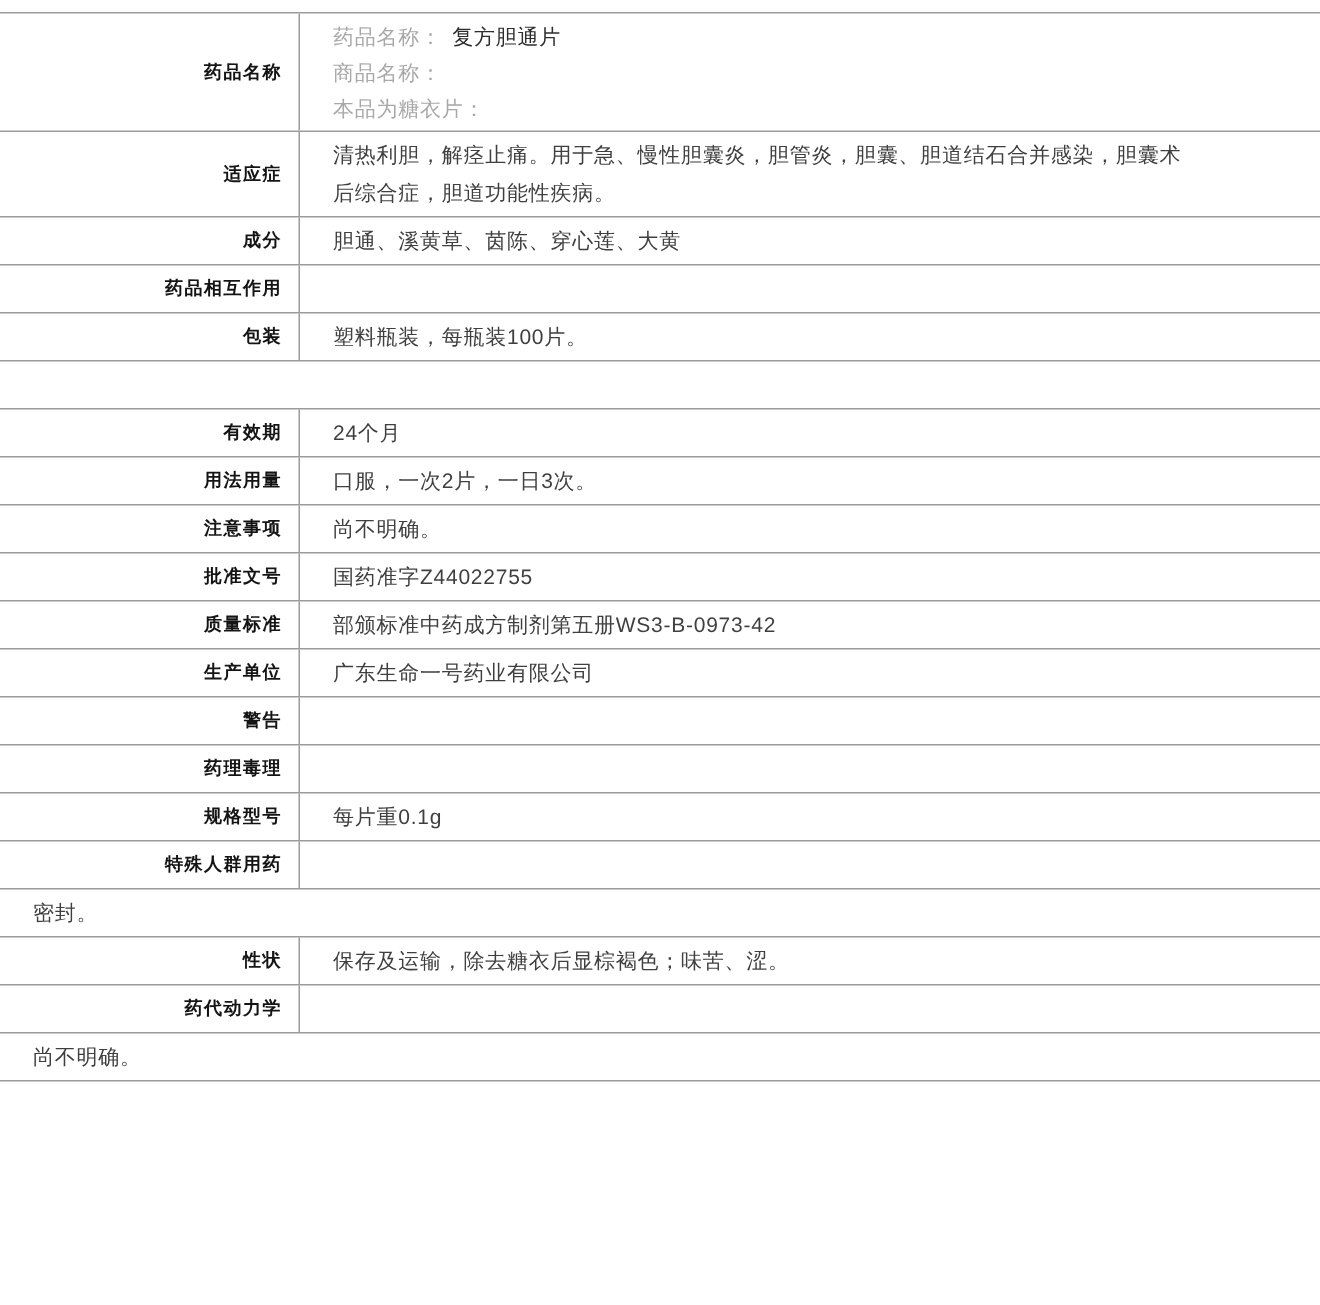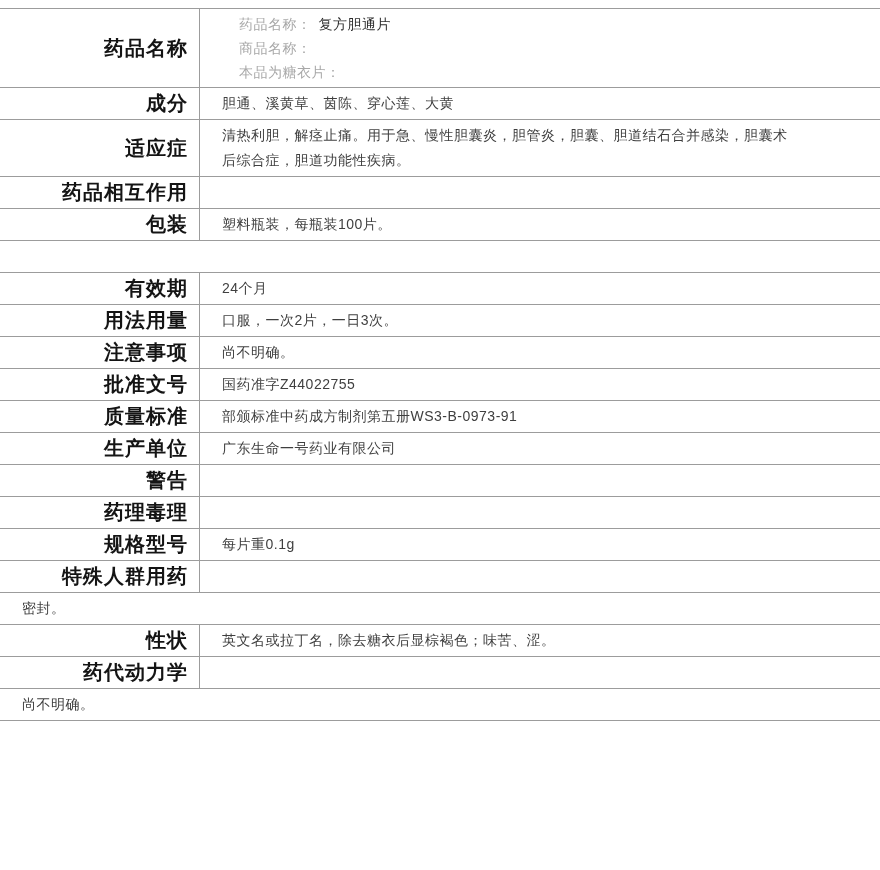--- a/index.html
+++ b/index.html
@@ -32,40 +32,40 @@
   }
   .label-cell{
     flex:0 0 200px;
     width:200px;
     box-sizing:border-box;
     border-right:1px solid var(--line);
     display:flex;
     align-items:center;
     justify-content:flex-end;
     padding-right:11px;
-    font-size:20px;
+    font-size:12px;
     font-weight:bold;
     color:var(--label-color);
     letter-spacing:1px;
   }
   .value-cell{
     flex:1 1 auto;
     box-sizing:border-box;
     display:flex;
     flex-direction:column;
     justify-content:center;
     padding:3px 92px 3px 22px;
     font-size:14px;
     line-height:25px;
     color:var(--value-color);
     letter-spacing:0.5px;
   }
   .drug-row.name-row{ min-height:77px; }
   .drug-row.name-row .value-cell{ justify-content:center; }
-  .name-line{ line-height:24px; white-space:nowrap;margin-left:17px; }
+  .name-line{ line-height:24px; white-space:nowrap; }
   .prefix{ color:var(--muted-color); }
   .name-text{ color:#2d2d2d; margin-left:7px; }
 </style>
 </head>
 <body>
 
 <div class="drug-table">
 
   <div class="drug-row name-row">
     <div class="label-cell">药品名称</div>
@@ -77,27 +77,27 @@
         <span class="prefix">商品名称：</span><span class="name-text"></span>
       </div>
       <div class="name-line">
         <span class="prefix">本品为糖衣片：</span><span class="name-text"></span>
       </div>
     </div>
   </div>
 
   <div id="rows-container">
   <div class="drug-row">
-    <div class="label-cell">成分</div>
-    <div class="value-cell">胆通、溪黄草、茵陈、穿心莲、大黄</div>
+    <div class="label-cell">适应症</div>
+    <div class="value-cell">清热利胆，解痉止痛。用于急、慢性胆囊炎，胆管炎，胆囊、胆道结石合并感染，胆囊术后综合症，胆道功能性疾病。</div>
   </div>
 
   <div class="drug-row">
-    <div class="label-cell">适应症</div>
-    <div class="value-cell">清热利胆，解痉止痛。用于急、慢性胆囊炎，胆管炎，胆囊、胆道结石合并感染，胆囊术后综合症，胆道功能性疾病。</div>
+    <div class="label-cell">成分</div>
+    <div class="value-cell">胆通、溪黄草、茵陈、穿心莲、大黄</div>
   </div>
 
   <div class="drug-row">
     <div class="label-cell">药品相互作用</div>
     <div class="value-cell"></div>
   </div>
 
   <div class="drug-row">
     <div class="label-cell">包装</div>
     <div class="value-cell">塑料瓶装，每瓶装100片。</div>
@@ -122,21 +122,21 @@
     <div class="value-cell">尚不明确。</div>
   </div>
 
   <div class="drug-row">
     <div class="label-cell">批准文号</div>
     <div class="value-cell">国药准字Z44022755</div>
   </div>
 
   <div class="drug-row">
     <div class="label-cell">质量标准</div>
-    <div class="value-cell">部颁标准中药成方制剂第五册WS3-B-0973-91</div>
+    <div class="value-cell">部颁标准中药成方制剂第五册WS3-B-0973-42</div>
   </div>
 
   <div class="drug-row">
     <div class="label-cell">生产单位</div>
     <div class="value-cell">广东生命一号药业有限公司</div>
   </div>
 
   <div class="drug-row">
     <div class="label-cell">警告</div>
     <div class="value-cell"></div>
@@ -156,21 +156,21 @@
     <div class="label-cell">特殊人群用药</div>
     <div class="value-cell"></div>
   </div>
 
   <div class="drug-row">
     <div class="value-cell">密封。</div>
   </div>
 
   <div class="drug-row">
     <div class="label-cell">性状</div>
-    <div class="value-cell">英文名或拉丁名，除去糖衣后显棕褐色；味苦、涩。</div>
+    <div class="value-cell">保存及运输，除去糖衣后显棕褐色；味苦、涩。</div>
   </div>
 
   <div class="drug-row">
     <div class="label-cell">药代动力学</div>
     <div class="value-cell"></div>
   </div>
 
   <div class="drug-row">
     <div class="value-cell">尚不明确。</div>
   </div>

